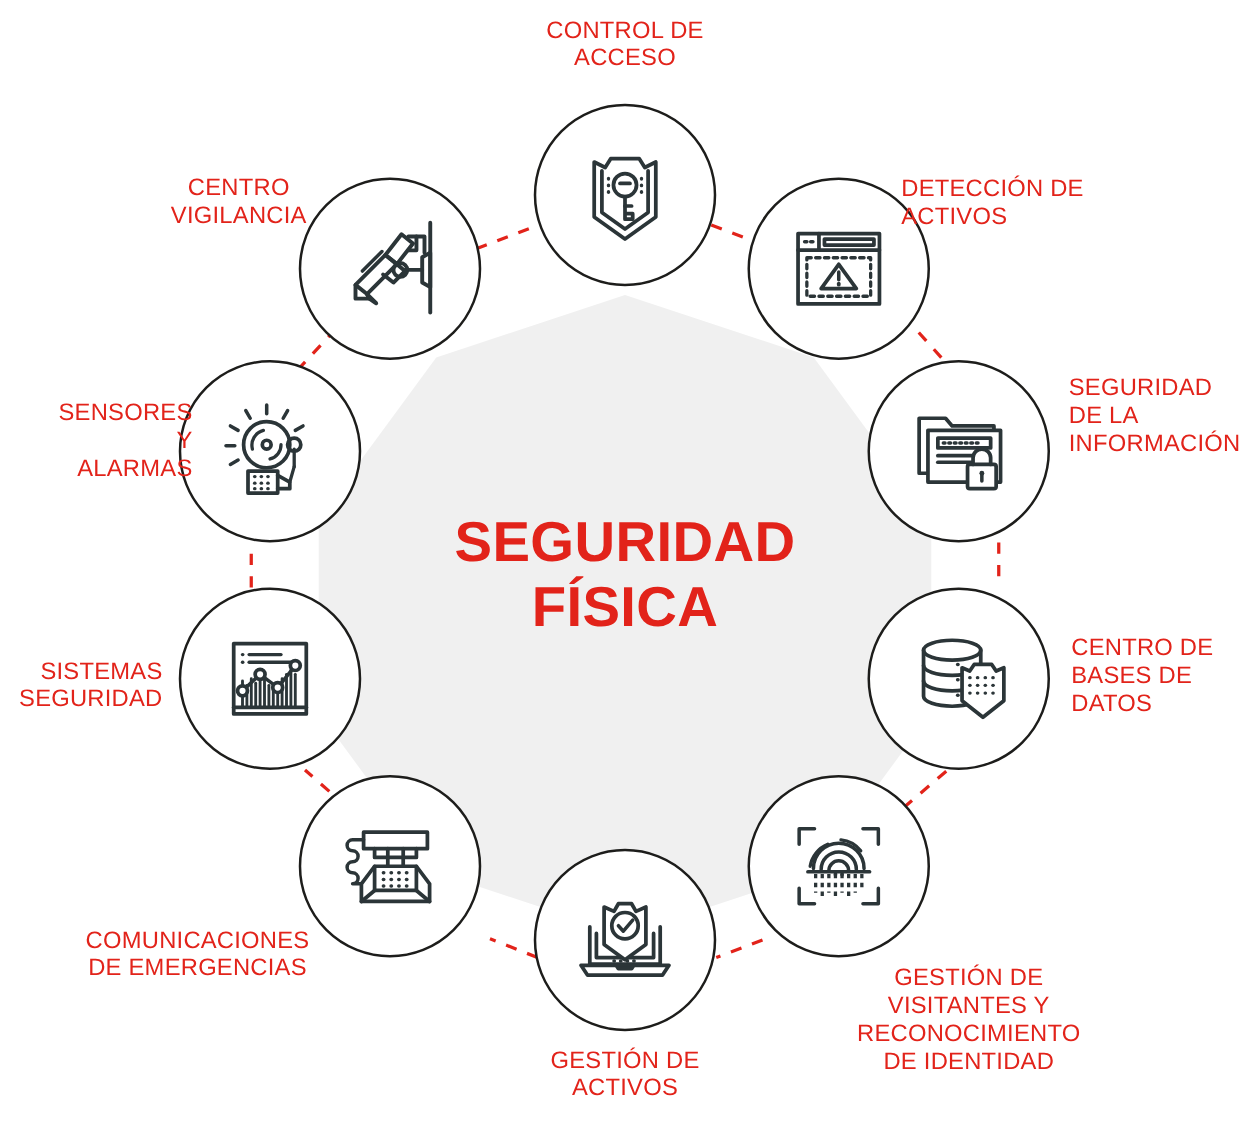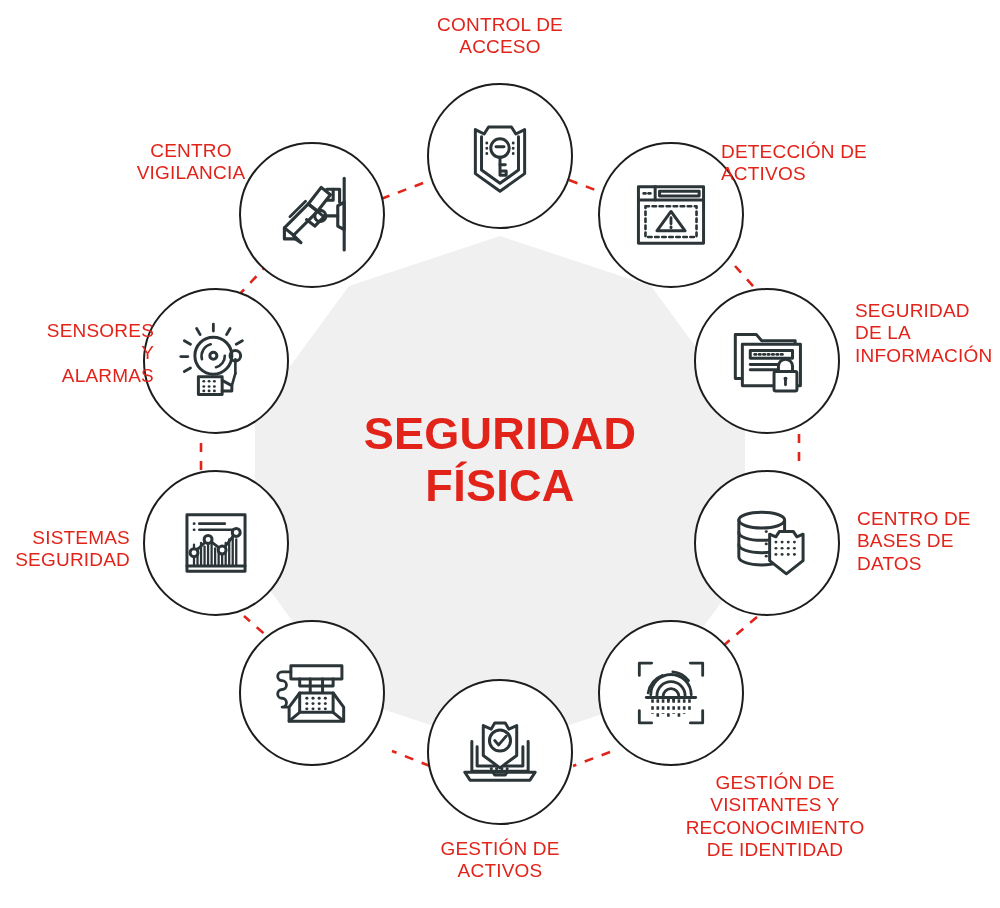--- a/index.html
+++ b/index.html
@@ -227,20 +227,22 @@
             <path d="M58 62 L58.3 62"></path>
             <path d="M65 62 L65.3 62"></path>
           <path d="M44 68 L44.3 68"></path>
             <path d="M51 68 L51.3 68"></path>
             <path d="M58 68 L58.3 68"></path>
             <path d="M65 68 L65.3 68"></path>
         </g>
       </svg>
     </span>
   </div>
+  <div class="lbl c" style="left:48px;top:742px;width:220px;">COMUNICACIONES
+DE EMERGENCIAS</div>
 
   <div class="node" style="left:143px;top:470px;width:146px;height:146px;">
     <span>
       <svg width="88" height="88" viewBox="0 0 100 100" fill="none" stroke="#2b3538" stroke-width="3.4" stroke-linejoin="round" stroke-linecap="round">
         <path d="M17 18 L83 18 L83 82 L17 82 Z"></path>
         <g stroke-width="3">
           <path d="M25 28 L25.3 28"></path>
             <path d="M31 28 L60 28"></path>
           <path d="M25 35 L25.3 35"></path>
             <path d="M31 35 L70 35"></path>

